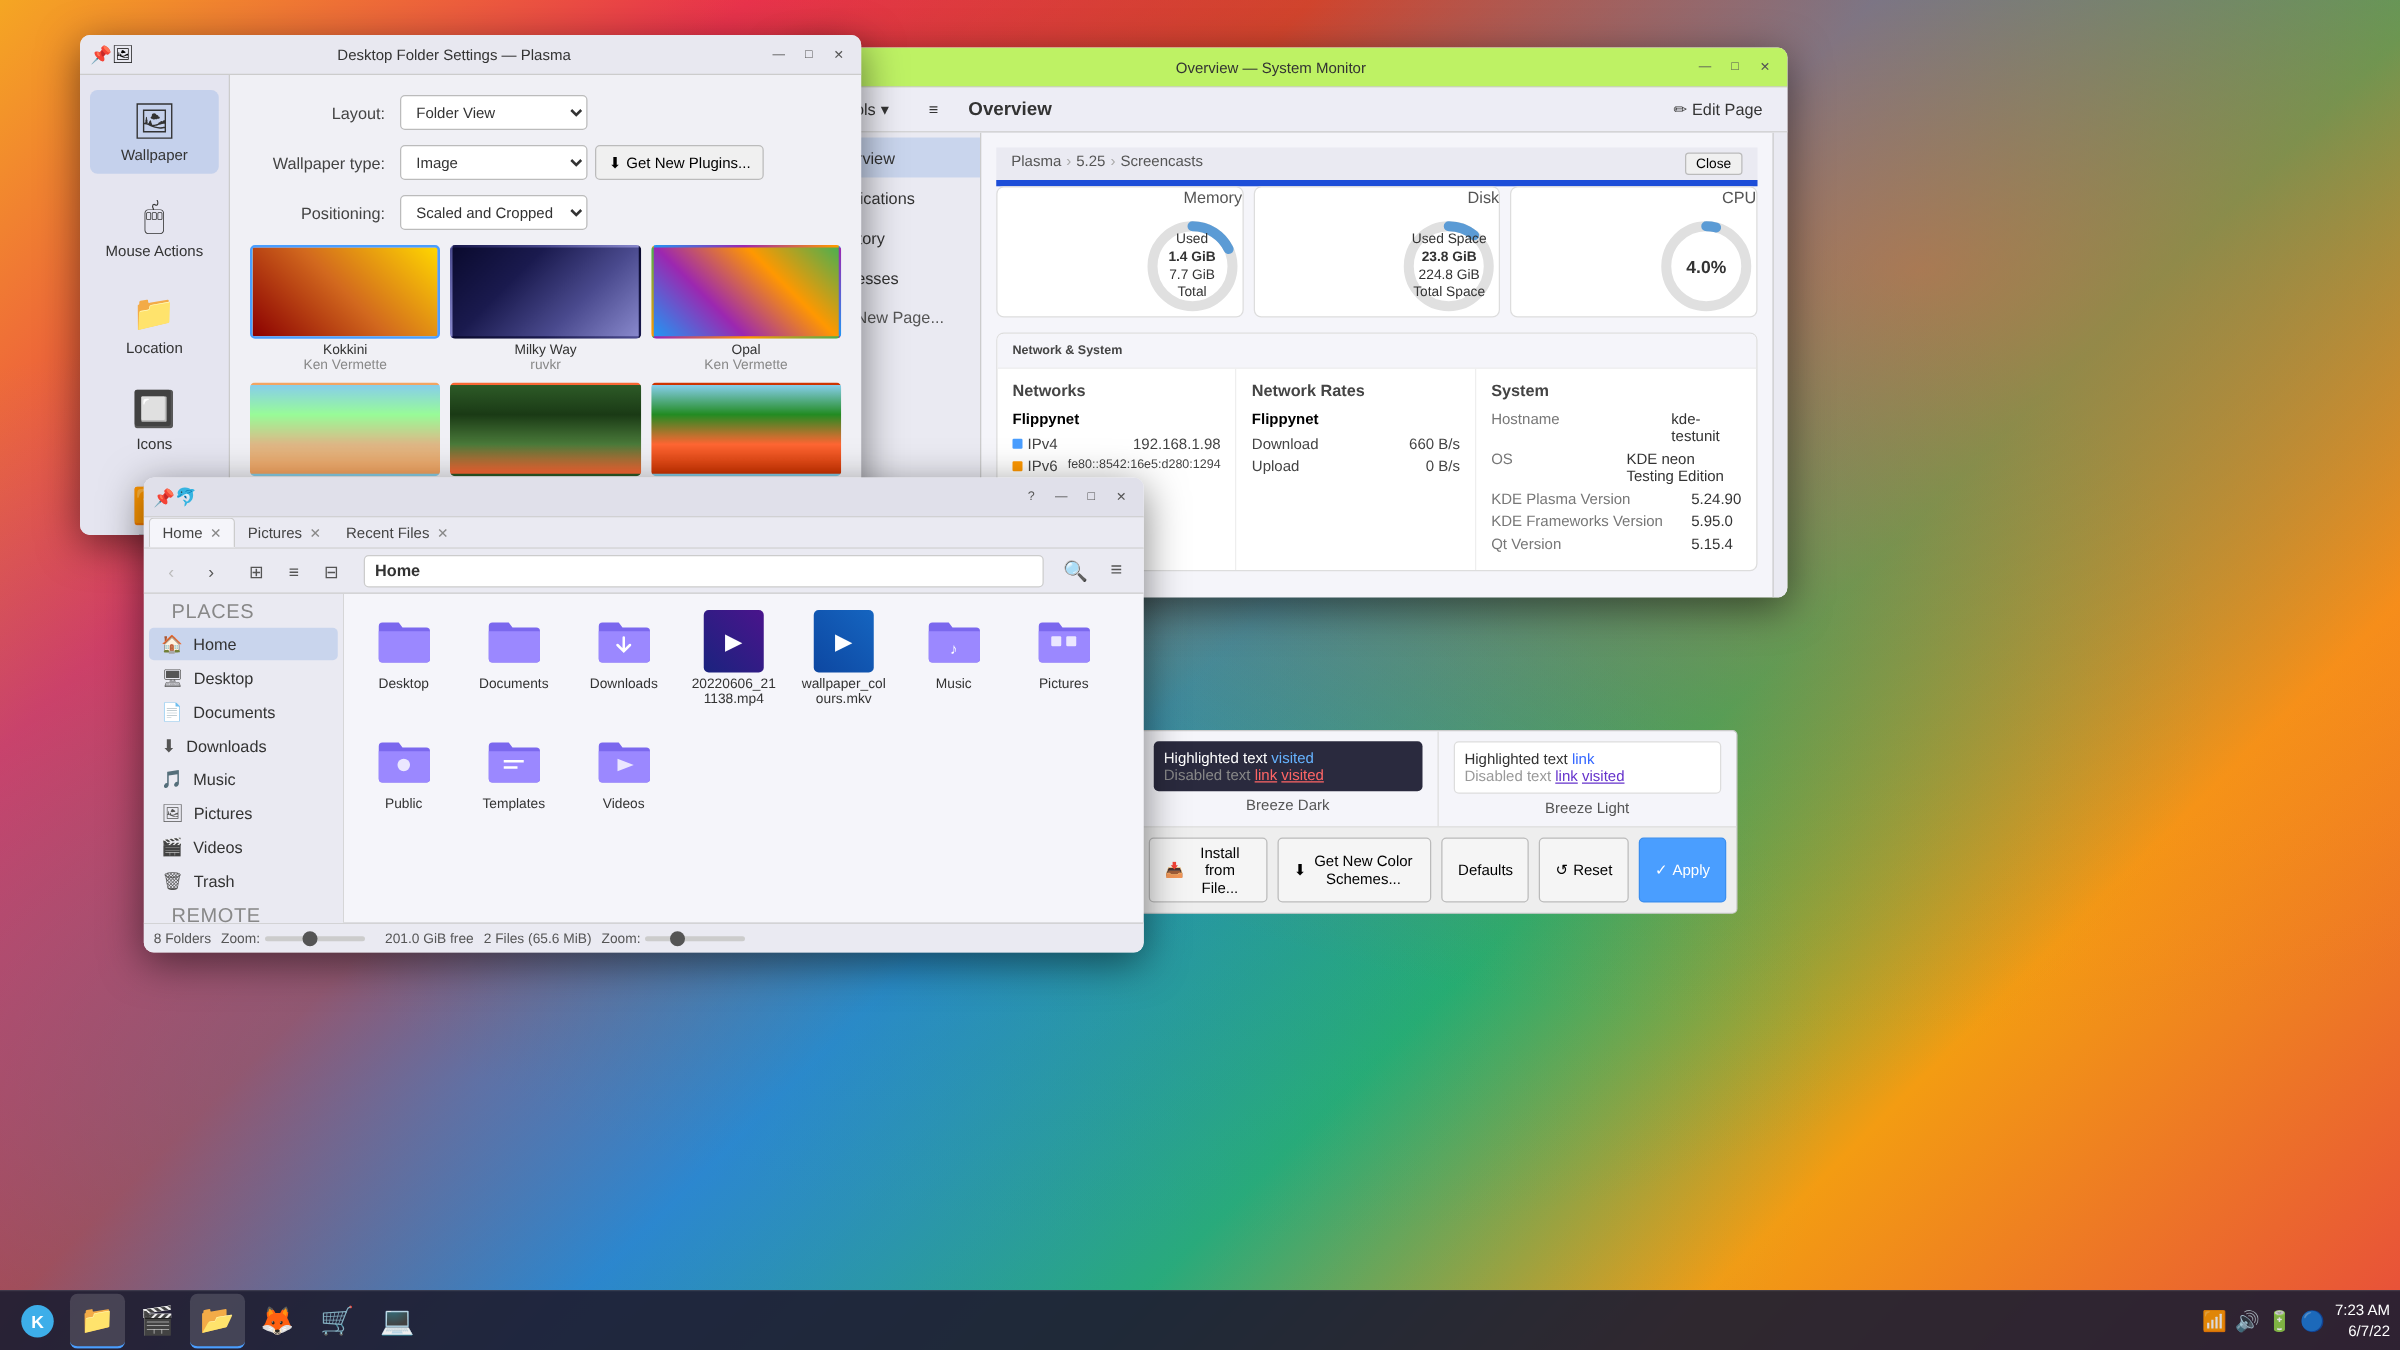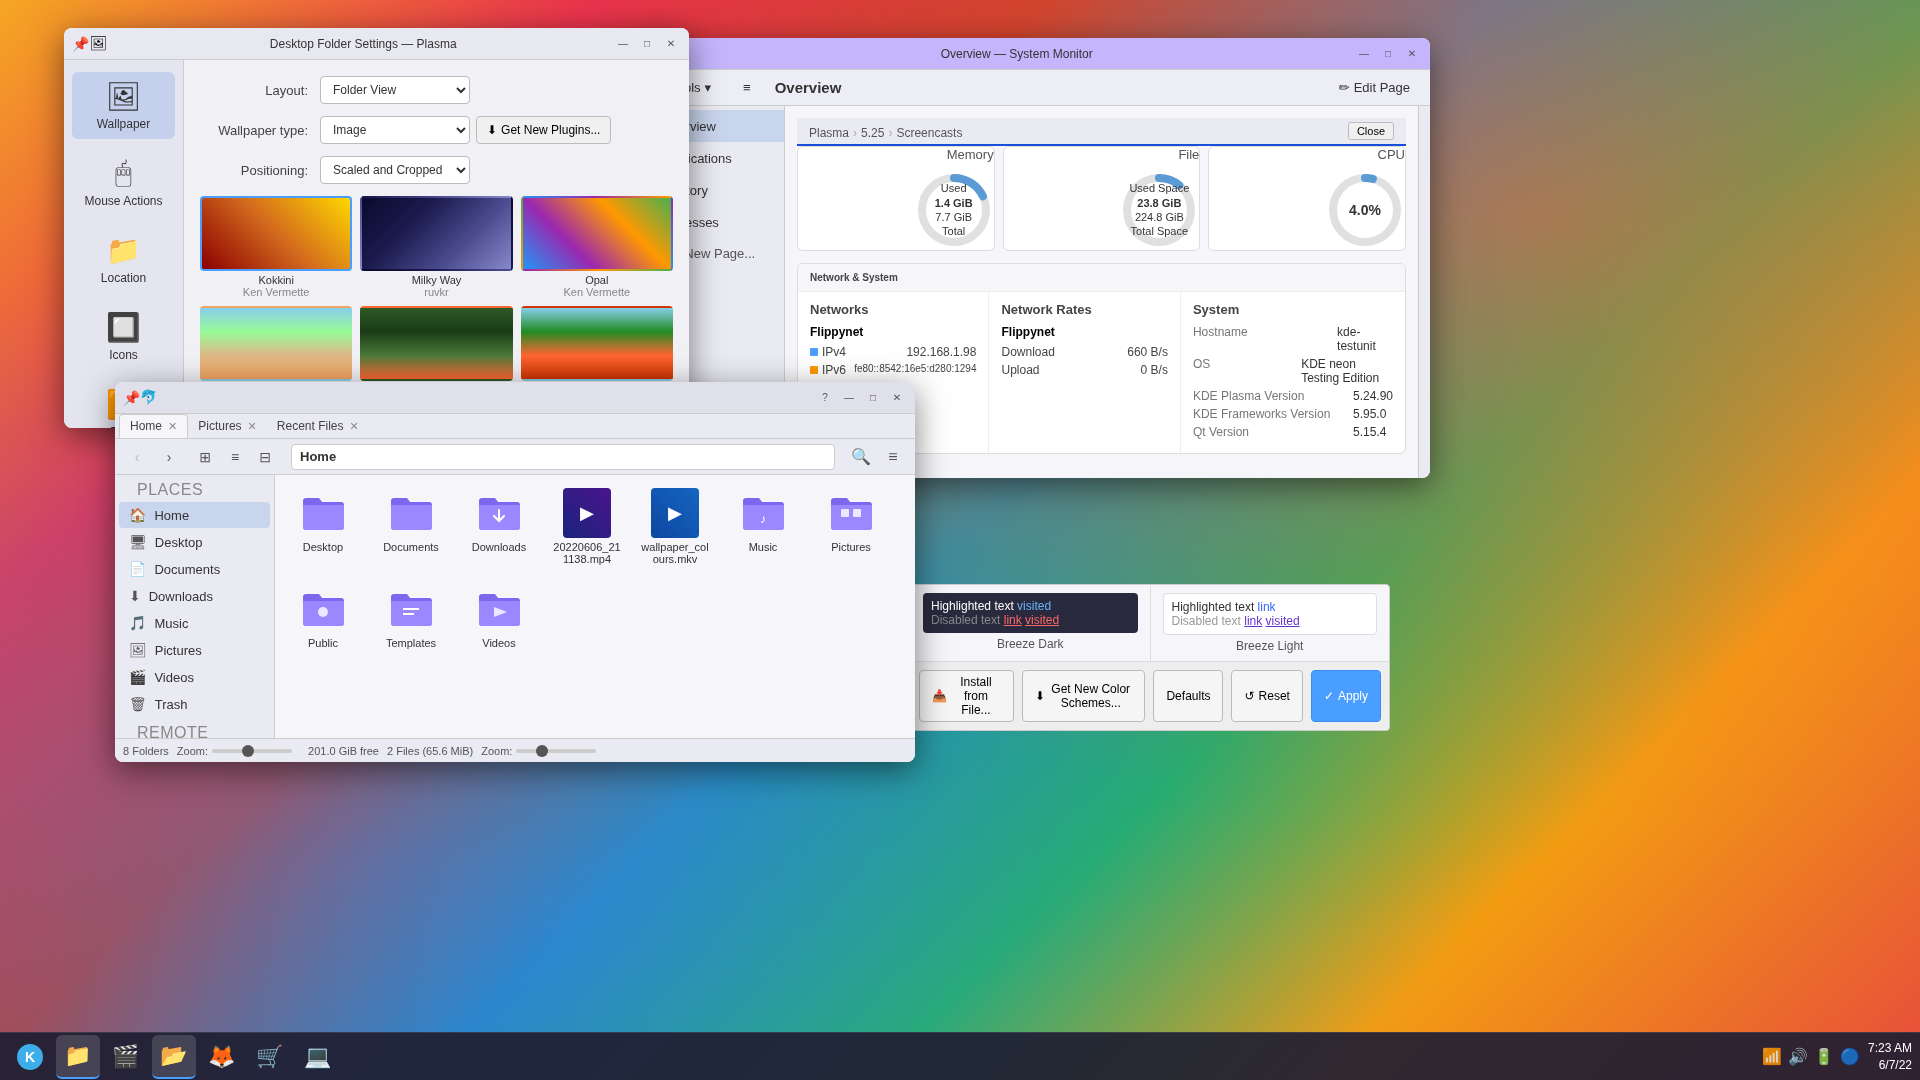--- a/index.html
+++ b/index.html
@@ -256,21 +256,21 @@
     
     .sysmon-window {
       top: 38px;
       left: 630px;
       width: 800px;
       height: 440px;
       z-index: 9;
       background: #f5f5fa;
     }
     .sysmon-titlebar {
-      background: #c4b5fd;
+      background: #bef264;
     }
     .sysmon-toolbar {
       height: 36px;
       background: #ededf5;
       display: flex;
       align-items: center;
       padding: 0 12px;
       border-bottom: 1px solid #ccc;
       gap: 16px;
       flex-shrink: 0;
@@ -709,27 +709,27 @@
       height: 12px;
       background: #555;
       border-radius: 50%;
       top: -4px;
       left: 30px;
     }
 
     
     .kde-path {
       display: flex;
-      align-items: flex-end;
+      align-items: flex-start;
       gap: 4px;
       padding: 4px 12px;
       font-size: 12px;
       color: #555;
       background: #eaeaf2;
-      border-bottom: 2px solid #1d4ed8;
+      border-bottom: 5px solid #1d4ed8;
     }
     .kde-path-sep { color: #aaa; }
   </style>
 </head>
 <body>
 
 <div class="desktop-bg"></div>
 
 <div class="window dfs-window">
   <div class="window-titlebar">
@@ -895,21 +895,21 @@
             <div class="donut-text">
               <span>Used</span>
               <span style="font-weight:600;">1.4 GiB</span>
               <span>7.7 GiB</span>
               <span>Total</span>
             </div>
           </div>
         </div>
 
         <div class="metric-card">
-          <div class="metric-title">File</div>
+          <div class="metric-title">Disk</div>
           <div class="donut-container">
             <svg width="80" height="80" viewBox="0 0 80 80">
               <circle cx="40" cy="40" r="32" fill="none" stroke="#e0e0e0" stroke-width="8"></circle>
               <circle cx="40" cy="40" r="32" fill="none" stroke="#5b9bd5" stroke-width="8" stroke-dasharray="22 179" stroke-linecap="round"></circle>
             </svg>
             <div class="donut-text">
               <span>Used Space</span>
               <span style="font-weight:600;">23.8 GiB</span>
               <span>224.8 GiB</span>
               <span>Total Space</span>

